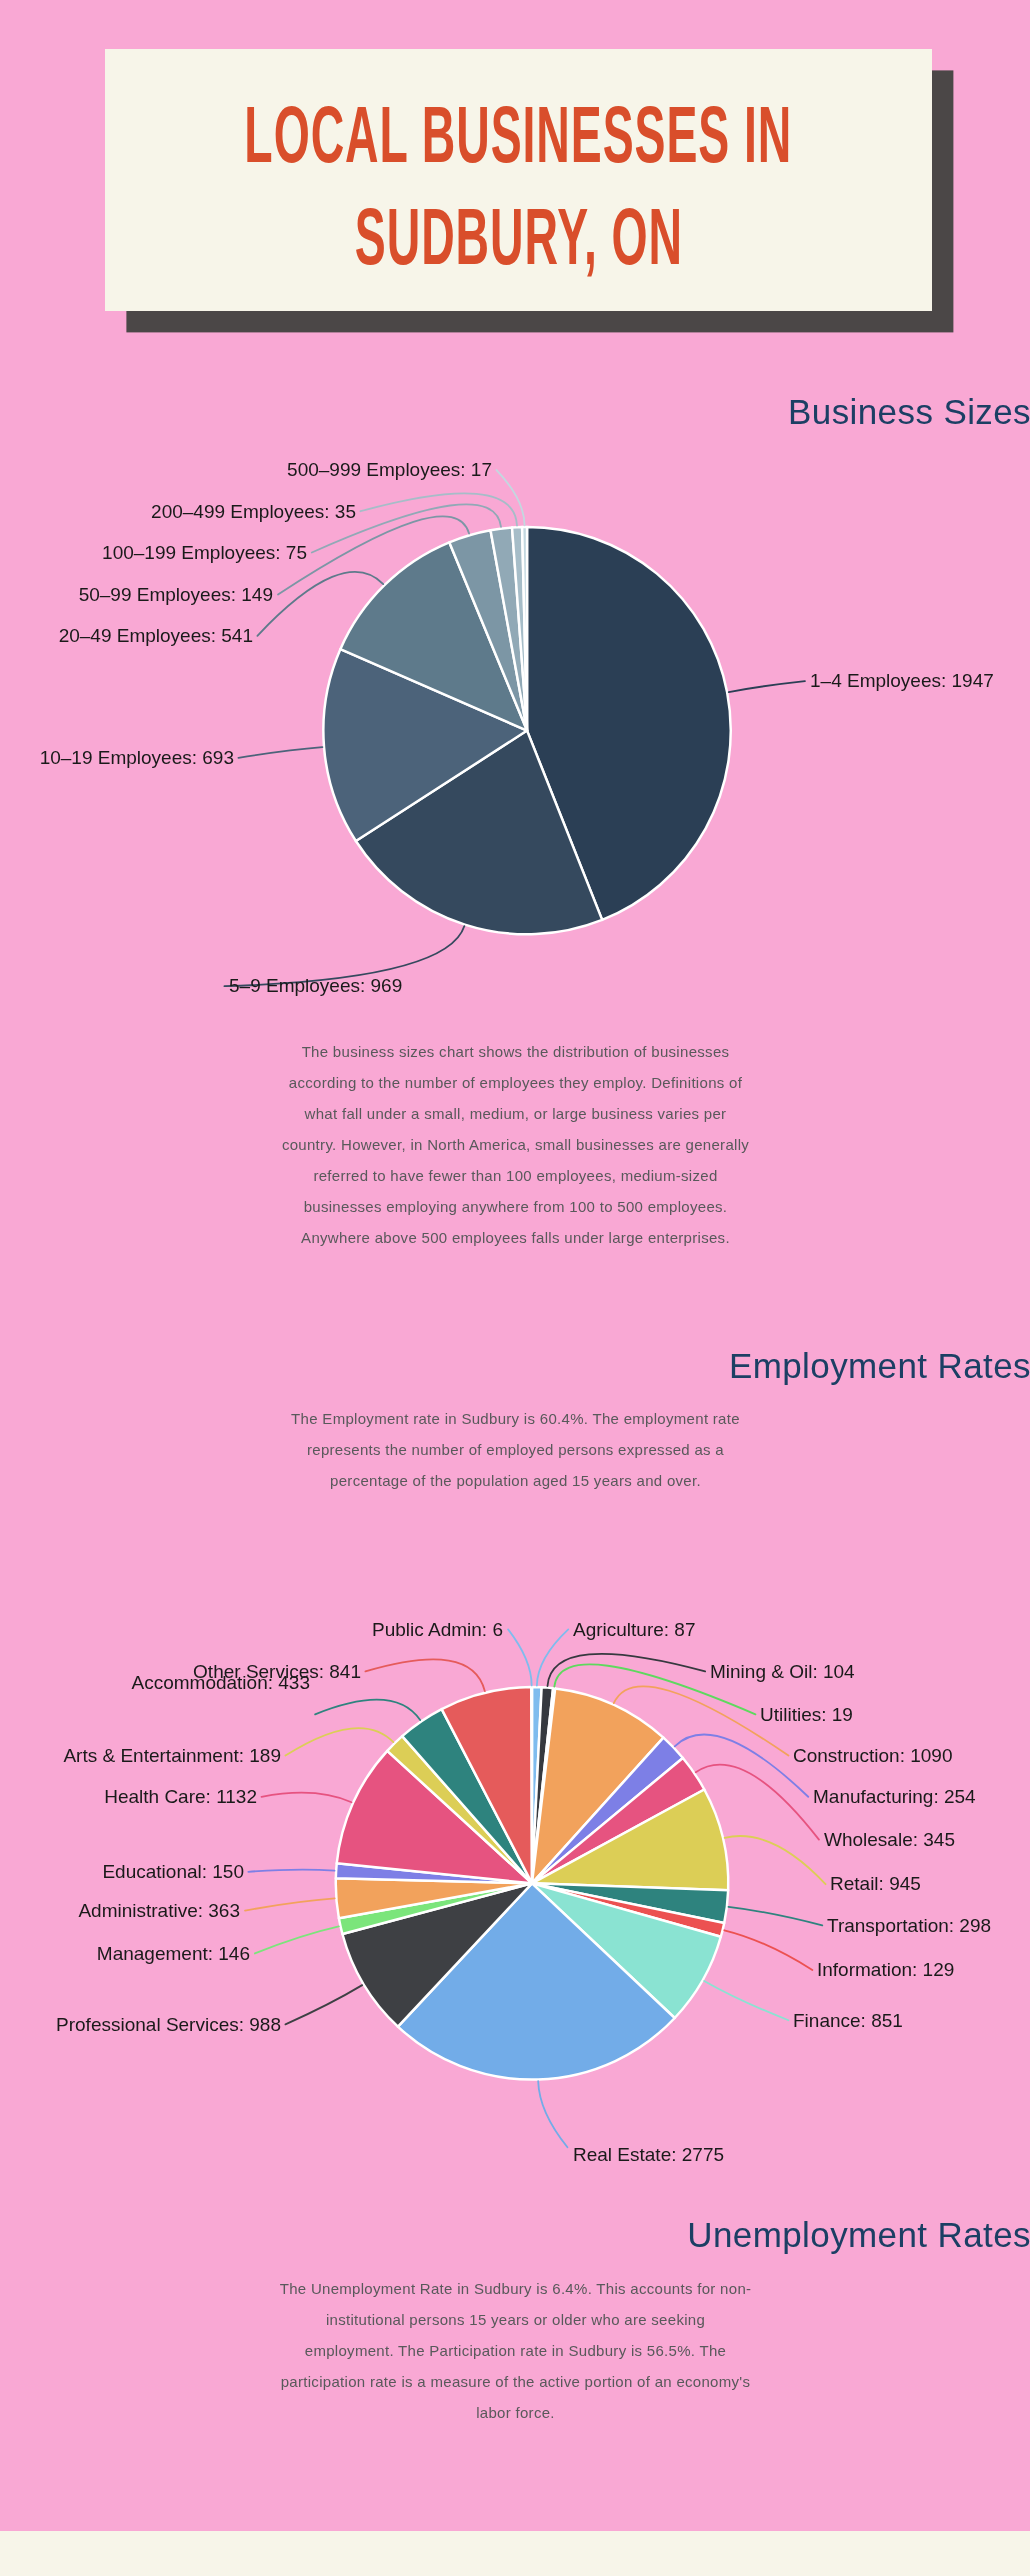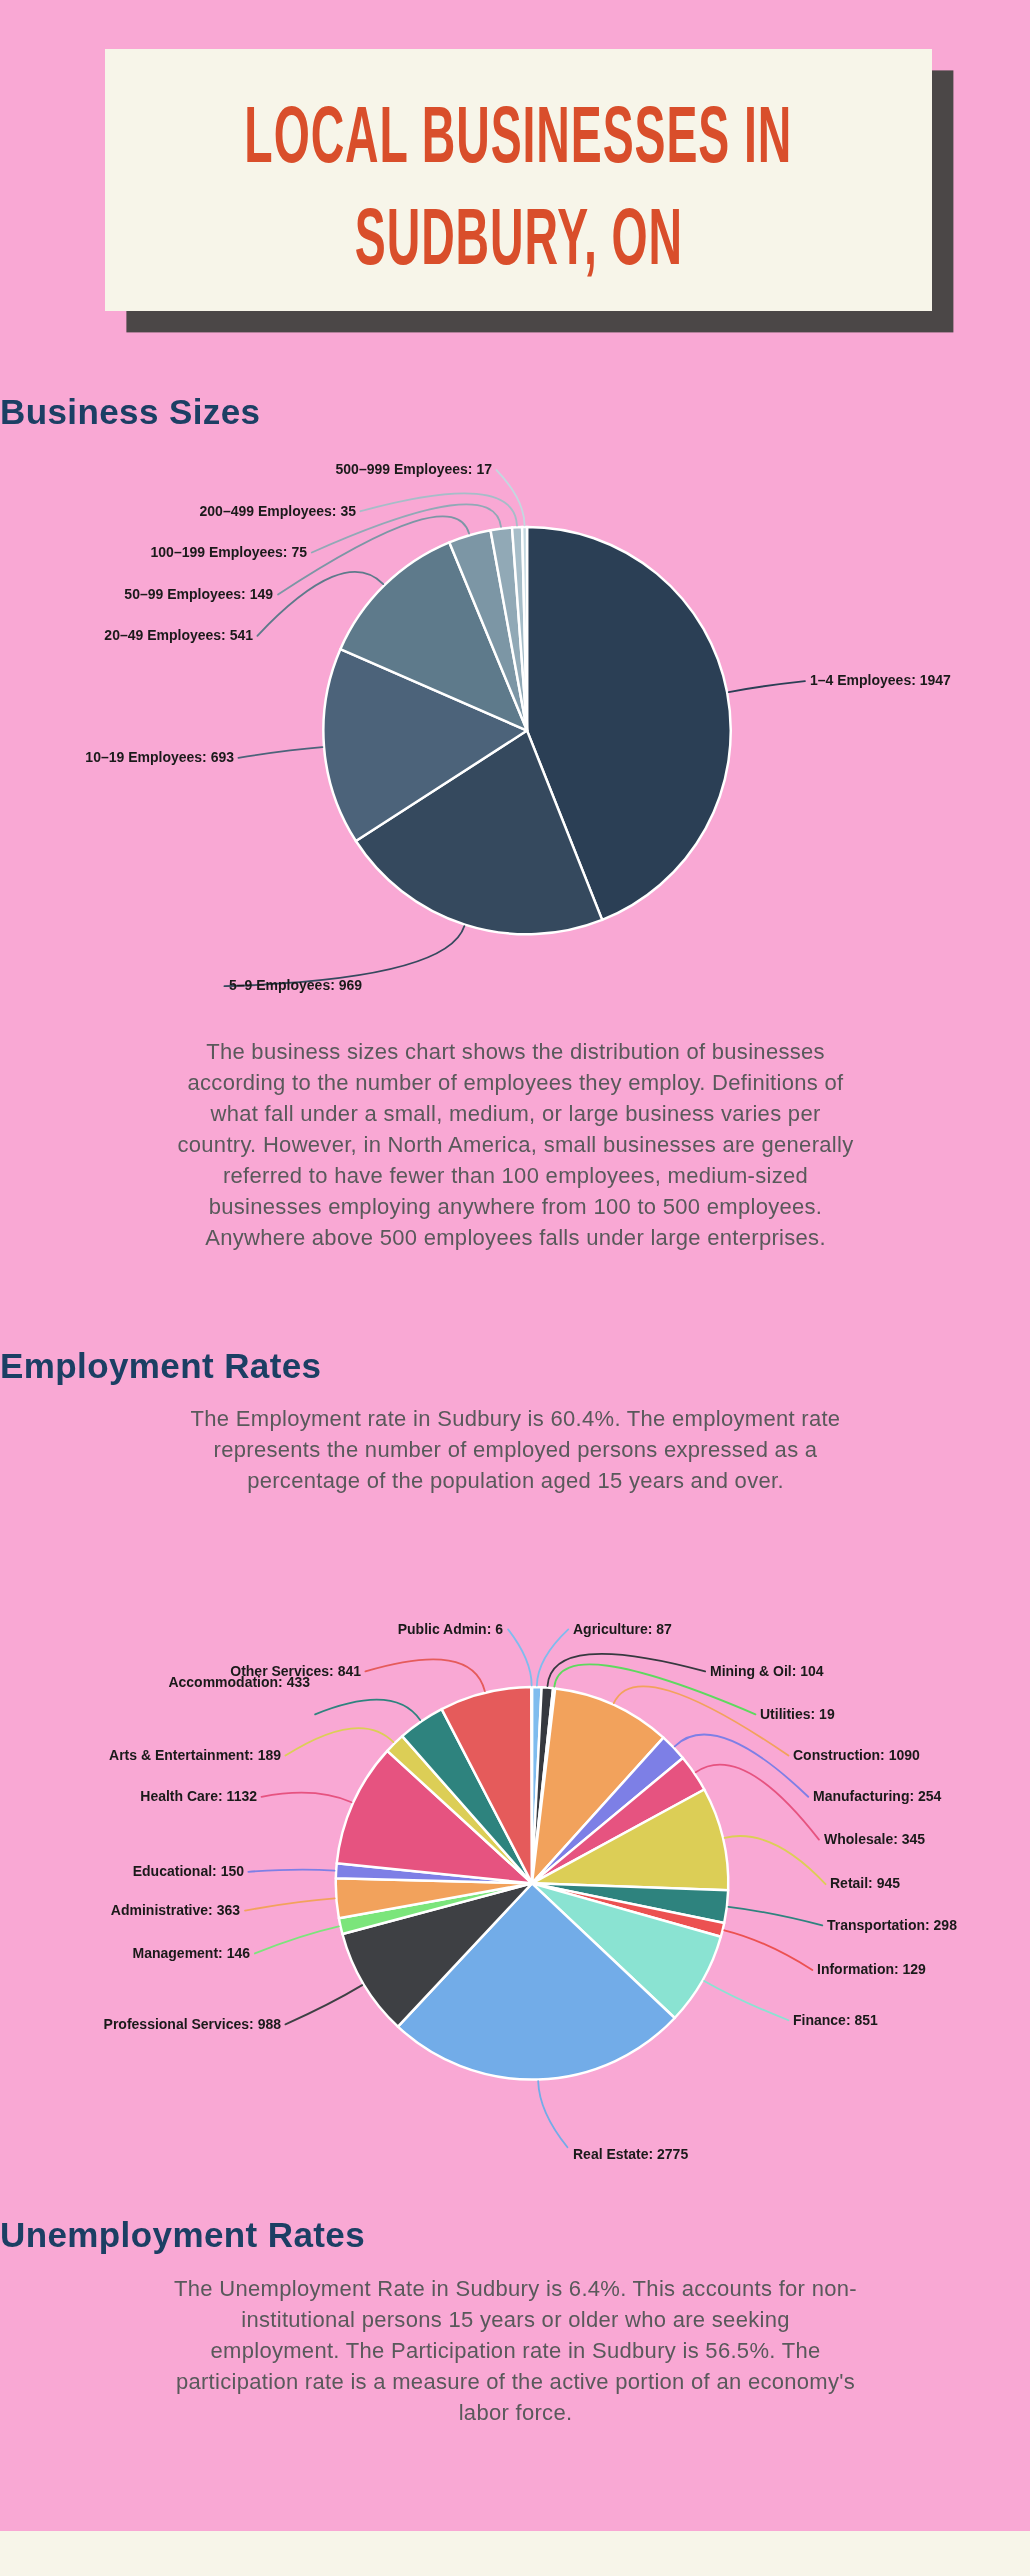--- a/index.html
+++ b/index.html
@@ -3,25 +3,25 @@
 <meta charset="utf-8">
 <style>
   html,body{margin:0;padding:0;background:#ffffff;}
   #canvas{position:relative;width:1031px;height:2576px;background:#f9a8d4;overflow:hidden;
           font-family:"Liberation Sans",sans-serif;}
   .title-card{position:absolute;left:105px;top:49px;width:827px;height:262px;
               display:flex;flex-direction:column;justify-content:center;align-items:center;
               gap:20px;padding-top:11.5px;box-sizing:border-box;}
   .title-line{font-weight:bold;font-size:80px;line-height:82px;letter-spacing:1.6px;
               transform:scaleX(0.58);transform-origin:50% 50%;white-space:nowrap;}
-  .heading{position:absolute;left:0;width:100%;text-align:left;
-           font-weight:bold;font-size:35px;line-height:38px;letter-spacing:0.4px;}
+  .heading{position:absolute;left:0;width:100%;text-align:right;
+           font-weight:normal;font-size:35px;line-height:38px;letter-spacing:0.4px;}
   .para{position:absolute;left:0;width:100%;text-align:center;white-space:pre-line;
-        font-size:22px;line-height:31px;letter-spacing:0.3px;}
-  .pie-label{position:absolute;font-weight:bold;font-size:14px;line-height:21.4px;
+        font-size:15px;line-height:31px;letter-spacing:0.3px;}
+  .pie-label{position:absolute;font-weight:normal;font-size:19px;line-height:21.4px;
              white-space:nowrap;color:#1a1a1a;}
   #chart-svg{position:absolute;left:0;top:0;pointer-events:none;}
   .footer-bar{position:absolute;left:0;top:2531px;width:100%;height:45px;}
 </style>
 </head>
 <body>
 
 <div id="canvas">
 
   <div class="title-card" id="title-card" style="background: rgb(247, 245, 233); color: rgb(217, 78, 43); box-shadow: rgb(75, 71, 71) 21.4px 21.4px 0px;">

